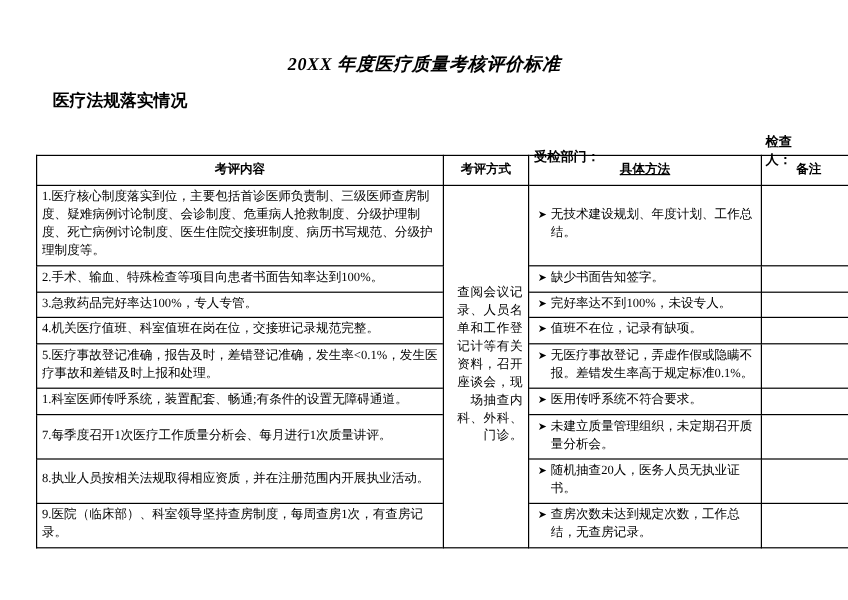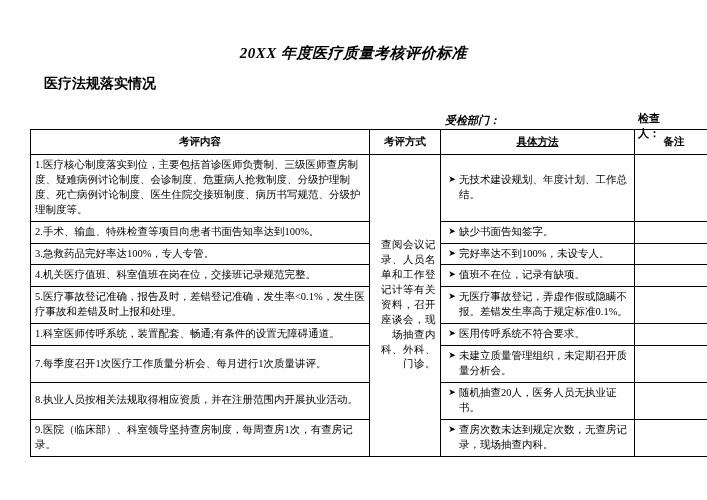--- a/index.html
+++ b/index.html
@@ -38,22 +38,21 @@
   }
   .meta-row {
     position: relative;
     height: 16px;
     font-size: 11px;
     font-weight: bold;
   }
   .meta-dept {
     position: absolute;
     left: 415px;
-    top: 2px;
-    font-style: italic;
+    top: 12px;
   }
   .meta-inspector {
     position: absolute;
     left: 585px;
     top: 0;
     margin-left: 23px;
   }
   table.grid {
     border-collapse: collapse;
     width: 647px;
@@ -217,21 +216,21 @@
             <span class="method-text">随机抽查20人，医务人员无执业证书。</span>
           </div>
         </td>
         <td class="remark-cell"></td>
       </tr>
       <tr>
         <td class="content-cell">9.医院（临床部）、科室领导坚持查房制度，每周查房1次，有查房记录。</td>
         <td class="method-cell">
           <div class="method-inner">
             <span class="bullet">➤</span>
-            <span class="method-text">查房次数未达到规定次数，无查房记录，现场抽查内科。</span>
+            <span class="method-text">查房次数未达到规定次数，工作总结，无查房记录。</span>
           </div>
         </td>
         <td class="remark-cell"></td>
       </tr>
     </tbody>
   </table>
 
 </div>
 
 </body></html>

